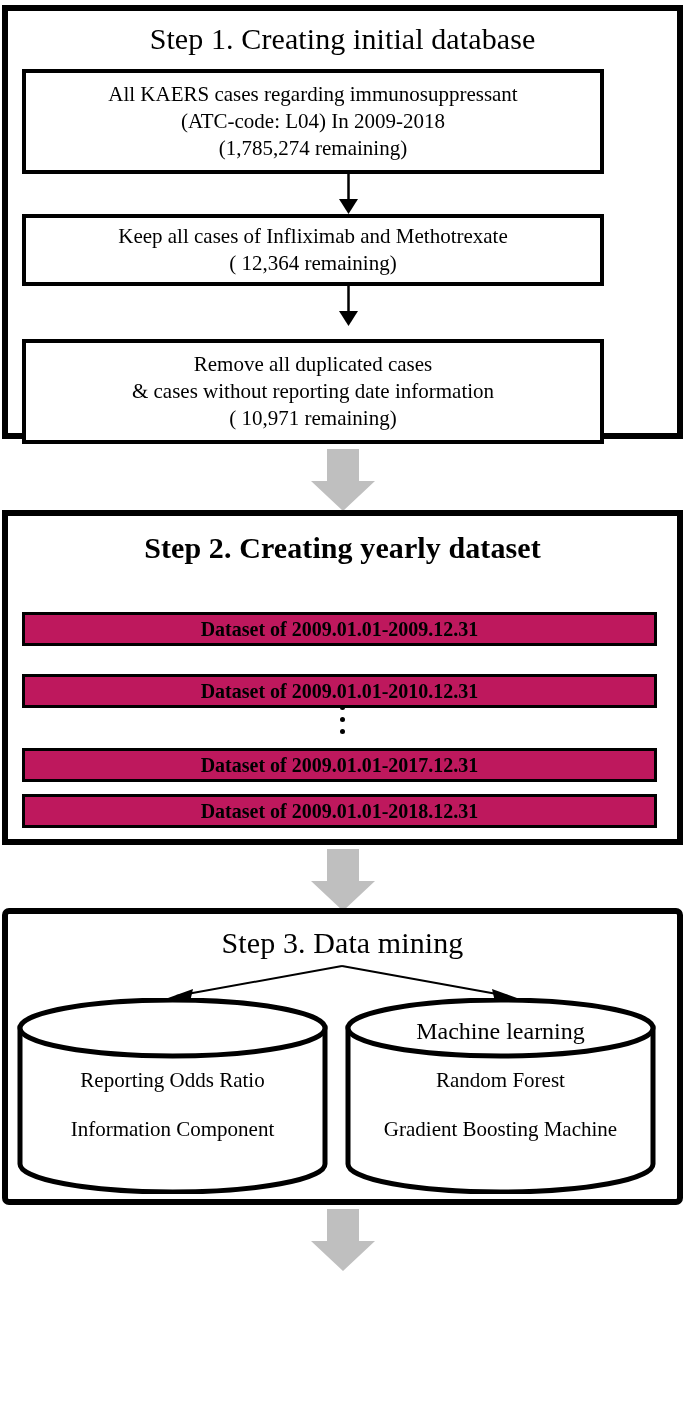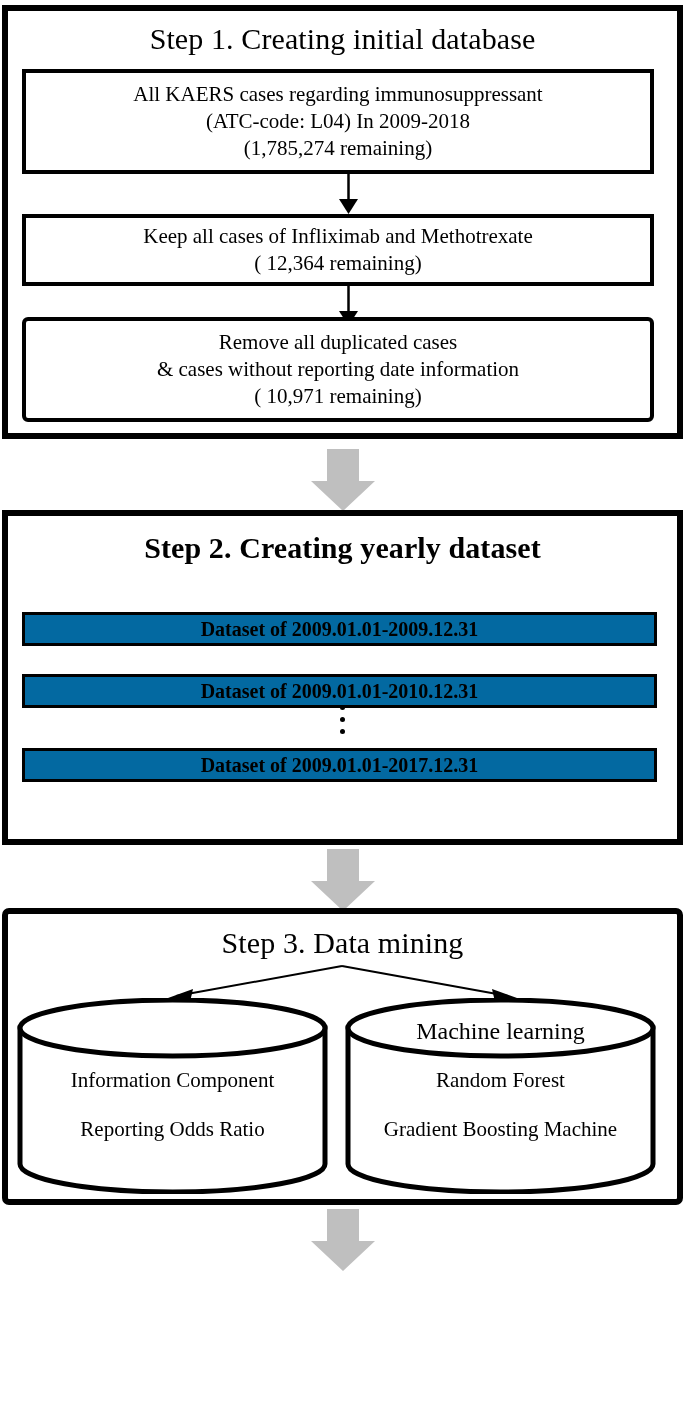--- a/index.html
+++ b/index.html
@@ -48,35 +48,35 @@
     margin-top: 24px;
     white-space: normal;
     padding: 0 60px;
     line-height: 1.25;
   }
 
   
   .filter-box {
     position: absolute;
     left: 14px;
-    width: 632px;
+    width: 582px;
     box-sizing: border-box;
     border: 4px solid #000000;
     background: #ffffff;
     text-align: right;
     font-size: 21px;
     line-height: 1.30;
     display: flex;
     flex-direction: column;
     align-items: center;
     justify-content: center;
   }
   #filter-box-1 { top: 58px;  height: 105px; }
   #filter-box-2 { top: 203px; height: 72px;  }
-  #filter-box-3 { top: 306px; height: 105px; border-radius: 6px; }
+  #filter-box-3 { top: 328px; height: 105px; }
   .filter-line { display: block; }
 
   
   .thin-arrow {
     position: absolute;
     left: 0;
     width: 681px;
     height: 40px;
     pointer-events: none;
   }
@@ -84,21 +84,21 @@
   #thin-arrow-2 { top: 275px; }
 
   
   .dataset-row {
     position: absolute;
     left: 14px;
     width: 635px;
     height: 34px;
     box-sizing: border-box;
     border: 3px solid #000000;
-    background: #0369a1;
+    background: #be185d;
     text-align: center;
     font-size: 20px;
     line-height: 28px;
   }
   #dataset-row-0 { top: 96px;  }
   #dataset-row-1 { top: 142px; margin-top: 16px; }
   #dataset-row-2 { top: 232px; }
   #dataset-row-3 { top: 278px; }
 
   #vertical-dots {
@@ -220,20 +220,21 @@
     <div class="dataset-row" id="dataset-row-0">Dataset of 2009.01.01-2009.12.31</div>
     <div class="dataset-row" id="dataset-row-1">Dataset of 2009.01.01-2010.12.31</div>
 
     <div id="vertical-dots">
       <span></span>
         <span></span>
         <span></span>
     </div>
 
     <div class="dataset-row" id="dataset-row-2">Dataset of 2009.01.01-2017.12.31</div>
+    <div class="dataset-row" id="dataset-row-3">Dataset of 2009.01.01-2018.12.31</div>
   </div>
 
   <svg class="gray-arrow" id="gray-arrow-2" viewBox="0 0 64 62">
     <polygon points="16,0 48,0 48,32 64,32 32,62 0,32 16,32" fill="#BFBFBF"></polygon>
   </svg>
 
   <div class="step-box" id="step3-box">
     <div class="step-title" id="step3-title">Step 3. Data mining</div>
 
     <svg id="branch-arrows" viewBox="0 0 669 52">
@@ -242,22 +243,22 @@
       <line x1="334" y1="4" x2="500" y2="34" stroke="#000" stroke-width="2"></line>
       <polygon points="509,36 484,27 487,40" fill="#000"></polygon>
     </svg>
 
     <div class="cylinder" id="cylinder-left">
       <svg class="cyl-svg" viewBox="0 0 313 196" preserveAspectRatio="none">
         <path d="M4,30 L4,166 A 152.5,28 0 0 0 309,166 L309,30 Z" fill="#ffffff" stroke="#000" stroke-width="5"></path>
         <ellipse cx="156.5" cy="30" rx="152.5" ry="28" fill="#ffffff" stroke="#000" stroke-width="5"></ellipse>
       </svg>
       <div class="cyl-items">
+        <span class="cyl-item">Reporting Odds Ratio</span>
         <span class="cyl-item">Information Component</span>
-        <span class="cyl-item">Reporting Odds Ratio</span>
       </div>
     </div>
 
     <div class="cylinder" id="cylinder-right">
       <svg class="cyl-svg" viewBox="0 0 313 196" preserveAspectRatio="none">
         <path d="M4,30 L4,166 A 152.5,28 0 0 0 309,166 L309,30 Z" fill="#ffffff" stroke="#000" stroke-width="5"></path>
         <ellipse cx="156.5" cy="30" rx="152.5" ry="28" fill="#ffffff" stroke="#000" stroke-width="5"></ellipse>
       </svg>
       <div class="cyl-title">Machine learning</div>
       <div class="cyl-items">

